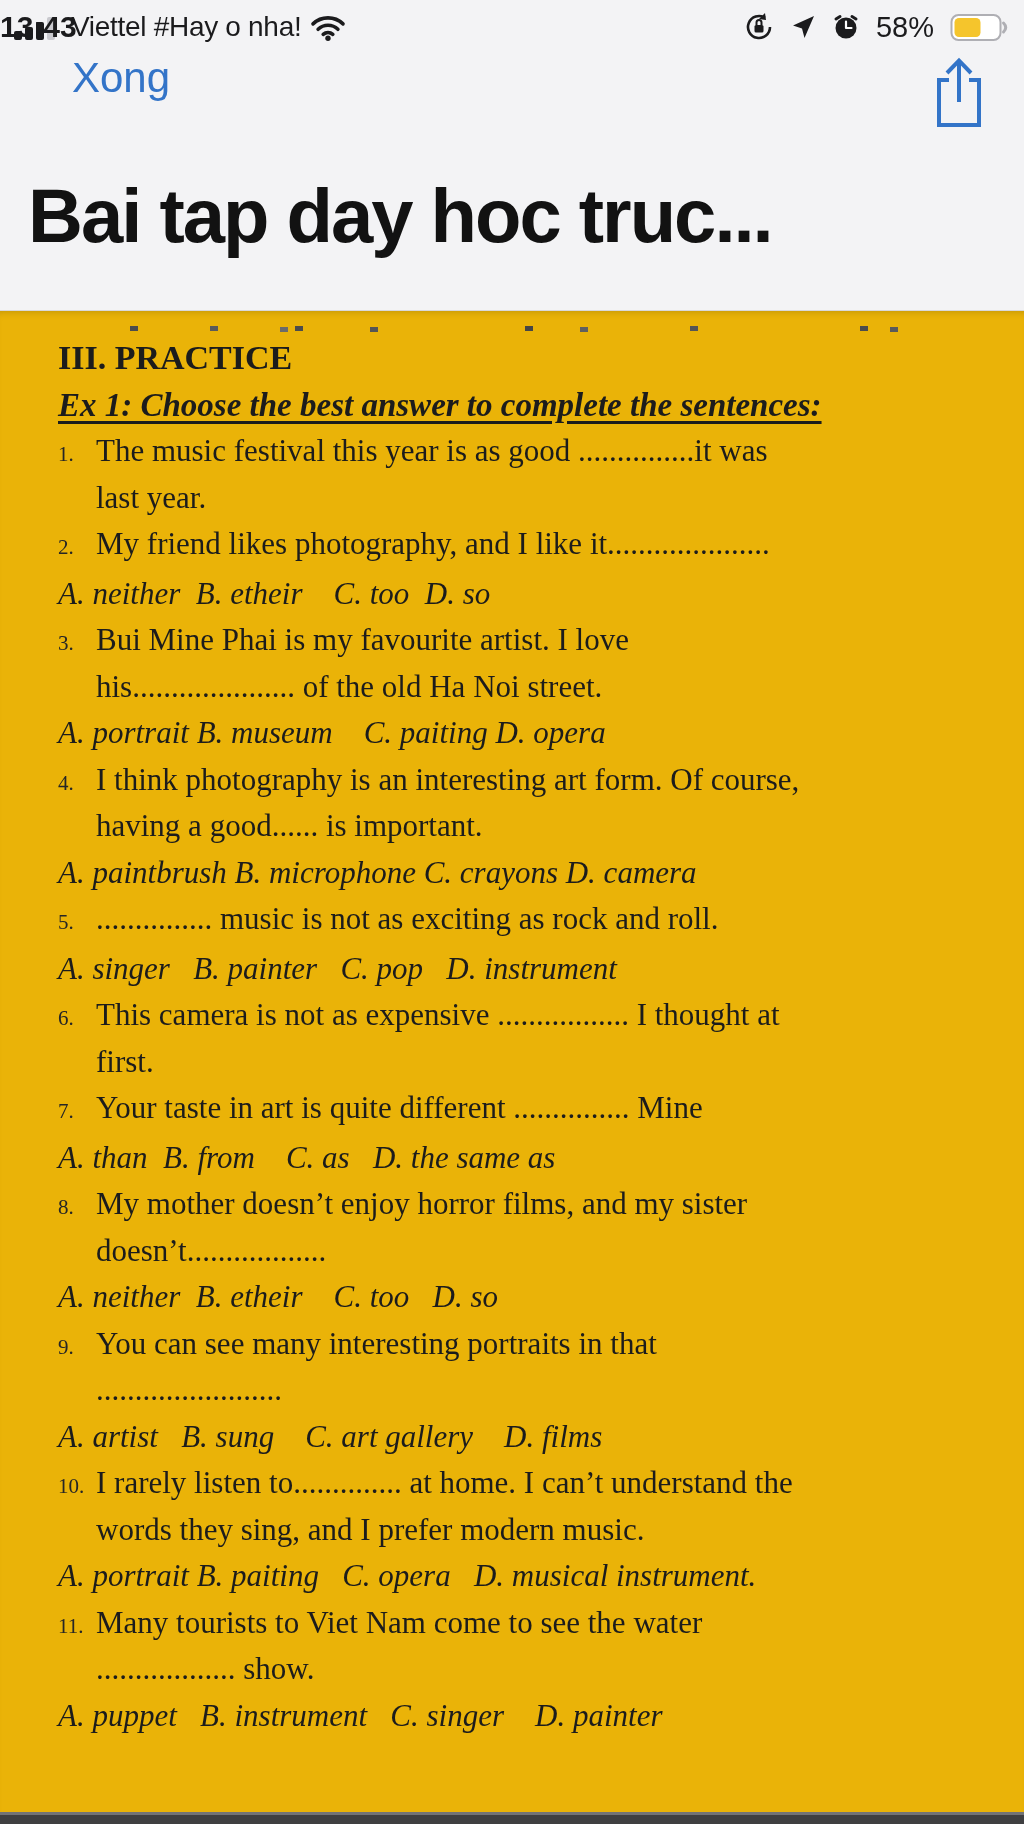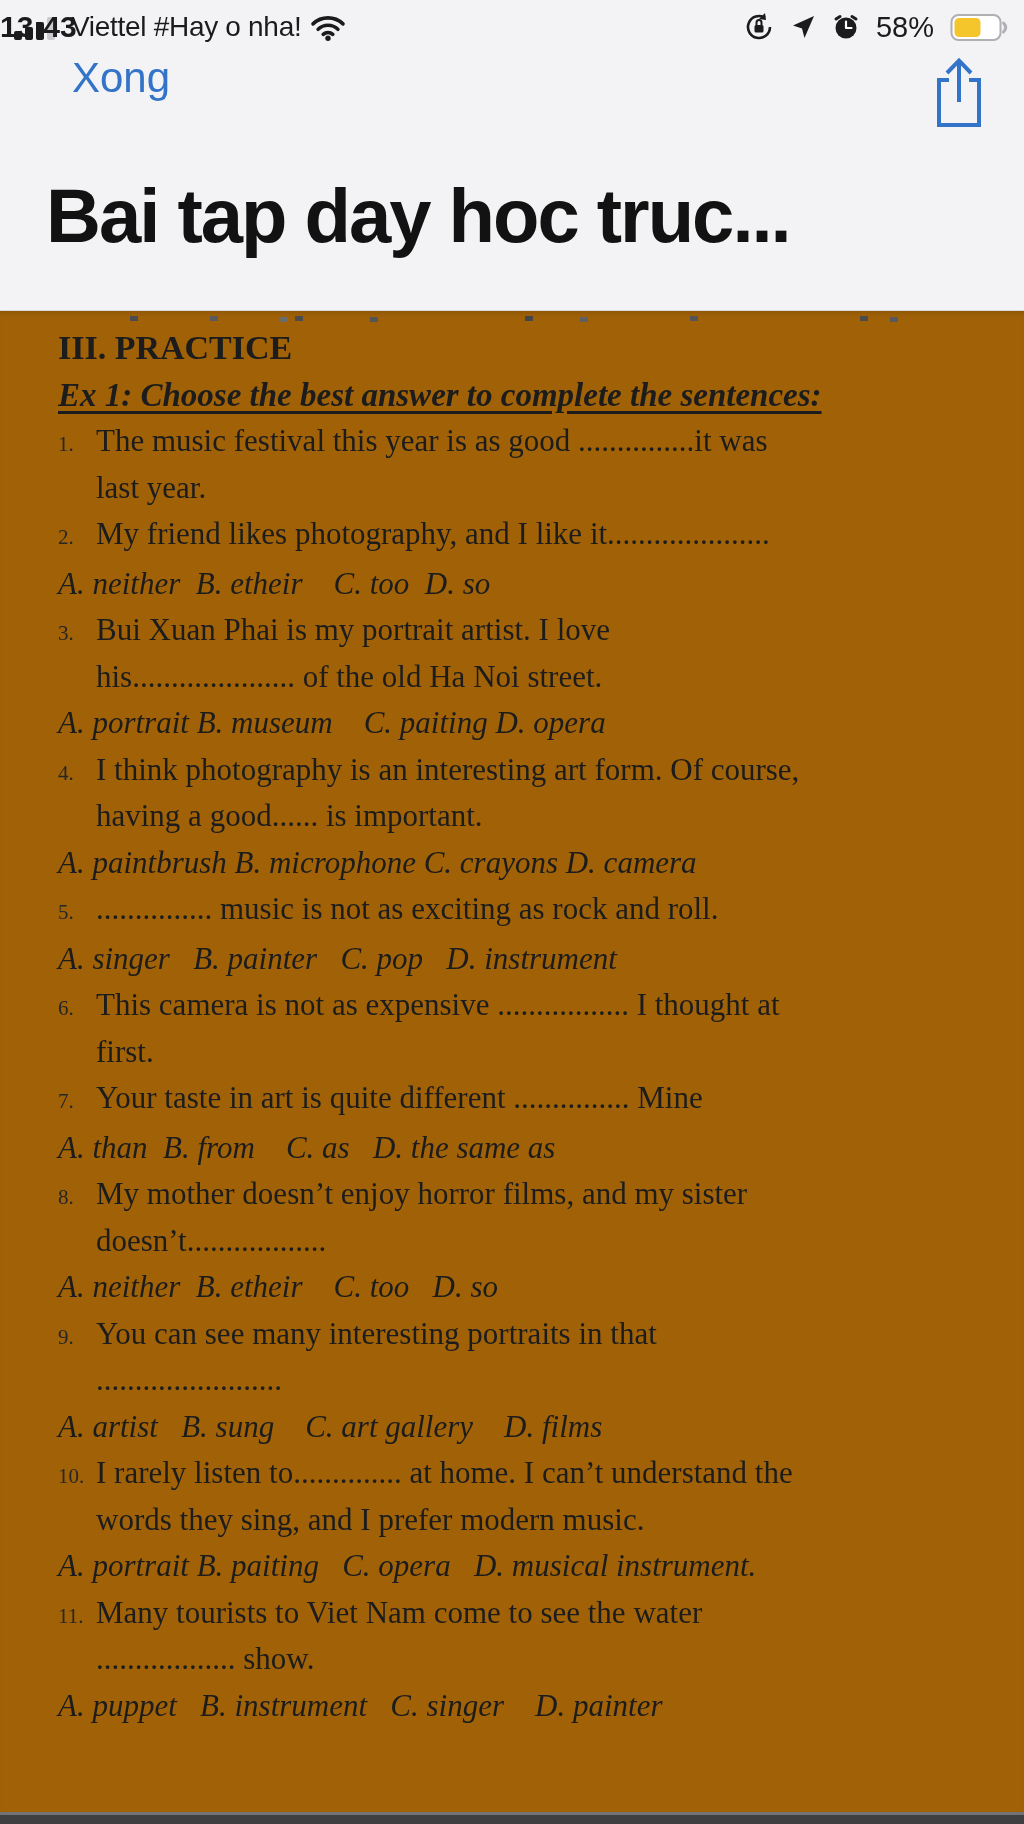--- a/index.html
+++ b/index.html
@@ -14,26 +14,26 @@
   .time{position:absolute;left:0;right:0;font-size:30px;font-weight:700;}
   .status-right{margin-left:auto;display:flex;align-items:center;gap:16px;}
   .battery-pct{font-size:29px;}
   .icon{display:inline-flex;align-items:center;}
 
   .nav-bar{display:flex;align-items:flex-start;height:100px;padding:0 36px;margin-left:36px;}
   .done-btn{font-size:42px;color:#3374C8;background:none;border:none;padding:0;cursor:pointer;
             font-family:"Liberation Sans",sans-serif;}
   .share-btn{margin-left:auto;background:none;border:none;padding:0;cursor:pointer;line-height:0;}
 
-  .doc-title{margin-top:6px;padding:0 46px;font-size:76px;line-height:112px;font-weight:700;
+  .doc-title{margin-top:6px;padding:0 28px;font-size:76px;line-height:112px;font-weight:700;
              color:#121212;letter-spacing:-2px;white-space:nowrap;overflow:hidden;}
 
   
-  .doc{position:absolute;top:311px;left:0;right:0;bottom:12px;background:#a16207;
-       padding:6px 28px 0 58px;box-sizing:border-box;
+  .doc{position:absolute;top:311px;left:0;right:0;bottom:12px;background:#eab308;
+       padding:16px 28px 0 58px;box-sizing:border-box;
        font-family:"Liberation Serif","DejaVu Serif",serif;font-size:31px;
        line-height:46.5px;color:#1c1c1c;overflow:hidden;
        box-shadow:inset 0 7px 9px -7px rgba(0,0,0,.22);}
 
   .fragments{position:relative;height:9px;margin:-2px 0 1px -20px;overflow:hidden;}
   .fragments::before{content:"";position:absolute;top:1px;left:92px;width:8px;height:5px;background:#4c4c4c;
      box-shadow:80px 0 0 #5a5a5a,150px 1px 0 #6b6b6b,165px 0 0 #4c4c4c,240px 1px 0 #555,
                 395px 0 0 #464646,450px 1px 0 #606060,560px 0 0 #555,730px 0 0 #4c4c4c,760px 1px 0 #5a5a5a;}
 
   .h-practice{font-weight:700;font-size:34px;}
@@ -136,21 +136,21 @@
     </div>
 
     <div class="q">
       <span class="q-num">2.</span>
       <span class="q-text">My friend likes photography, and I like it.....................</span>
     </div>
     <div class="a">A. neither  B. etheir    C. too  D. so</div>
 
     <div class="q">
       <span class="q-num">3.</span>
-      <span class="q-text">Bui Xuan Phai is my portrait artist. I love
+      <span class="q-text">Bui Mine Phai is my favourite artist. I love
 his..................... of the old Ha Noi street.</span>
     </div>
     <div class="a">A. portrait B. museum    C. paiting D. opera</div>
 
     <div class="q">
       <span class="q-num">4.</span>
       <span class="q-text">I think photography is an interesting art form. Of course,
 having a good...... is important.</span>
     </div>
     <div class="a">A. paintbrush B. microphone C. crayons D. camera</div>

